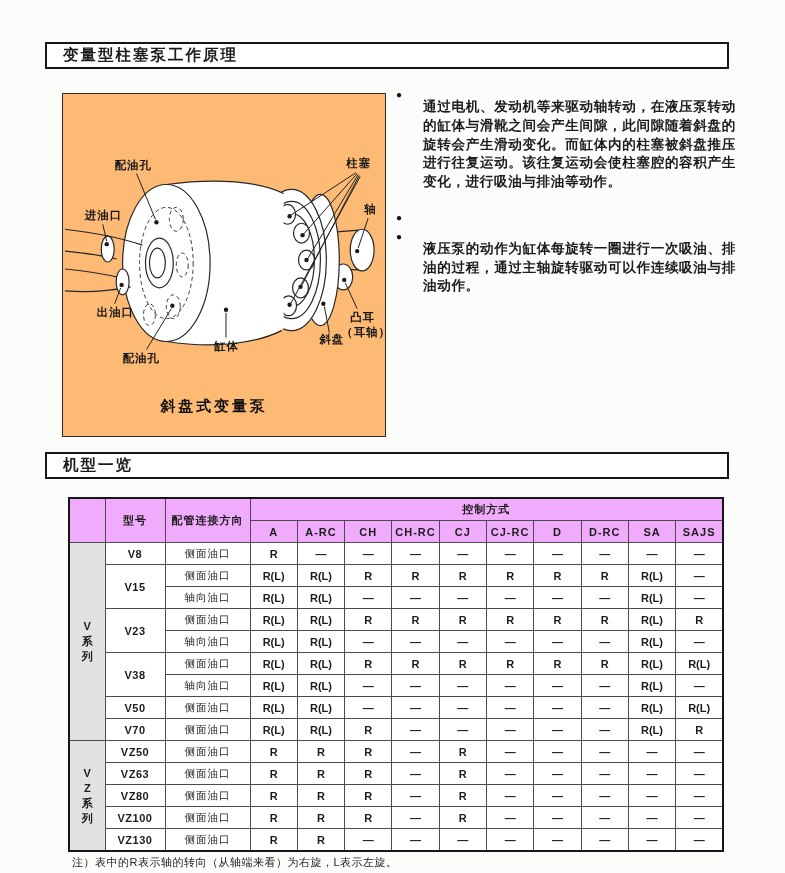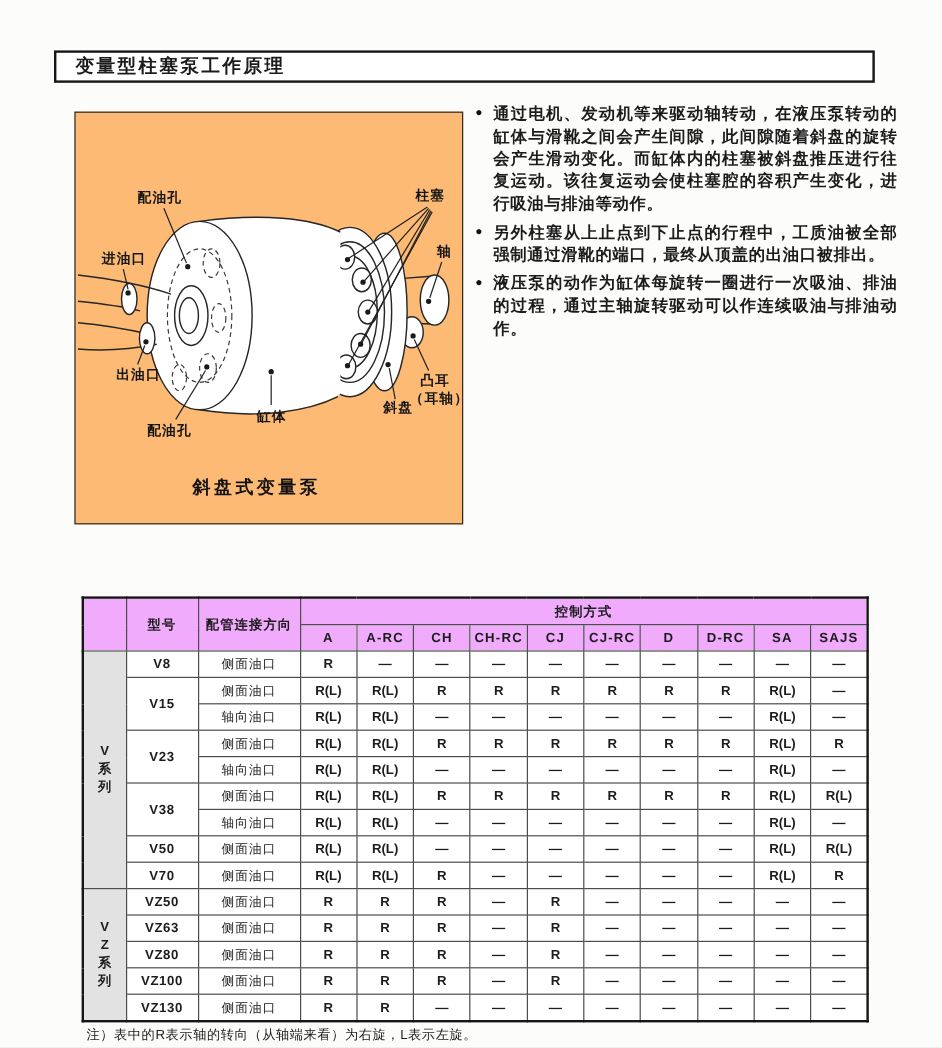--- a/index.html
+++ b/index.html
@@ -33,21 +33,21 @@
   .bullets {
     position:absolute; left:396px; top:86px; width:352px;
     display:flex; flex-direction:column; gap:5px;
   }
   .bullet { display:flex; }
   .bullet .dot { flex:none; width:15px; font-size:10px; padding-top:3px; color:#111; }
   .bullet .text {
     flex:1; font-size:13.6px; line-height:1.38; font-weight:600;
     text-align:justify; letter-spacing:0.6px;
   }
-  .bullet .text p { margin:0; }
+  .bullet .text p { margin:12px; }
 
   .table-wrap { position:absolute; left:68px; top:497px; }
   table.model-table {
     border-collapse:collapse; table-layout:fixed; width:654px;
     font-size:11px; background:#fff; border:2px solid #161616;
   }
   .model-table th, .model-table td {
     border:1px solid #4c4c4c; text-align:center; vertical-align:middle;
     padding:0; height:21px; font-weight:600; overflow:hidden;
   }
@@ -157,31 +157,33 @@
   <div class="bullets">
     <div class="bullet">
       <span class="dot">●</span>
       <div class="text">
         <p>通过电机、发动机等来驱动轴转动，在液压泵转动的缸体与滑靴之间会产生间隙，此间隙随着斜盘的旋转会产生滑动变化。而缸体内的柱塞被斜盘推压进行往复运动。该往复运动会使柱塞腔的容积产生变化，进行吸油与排油等动作。</p>
       </div>
     </div>
     <div class="bullet">
       <span class="dot">●</span>
       <div class="text">
-        <p>另外柱塞从上止点到下止点的行程中，工质油被全部强制通过滑靴的端口，最终从顶盖的出油口被排出。</p>
       </div>
     </div>
     <div class="bullet">
       <span class="dot">●</span>
       <div class="text">
         <p>液压泵的动作为缸体每旋转一圈进行一次吸油、排油的过程，通过主轴旋转驱动可以作连续吸油与排油动作。</p>
       </div>
     </div>
   </div>
 
+  <div class="title-bar" id="section2-title">
+    <span>机型一览</span>
+  </div>
 
   <div class="table-wrap">
     <table class="model-table">
       <colgroup>
         <col style="width:36px">
           <col style="width:60px">
           <col style="width:85px">
         <col style="width:47.3px">
           <col style="width:47.3px">
           <col style="width:47.3px">

